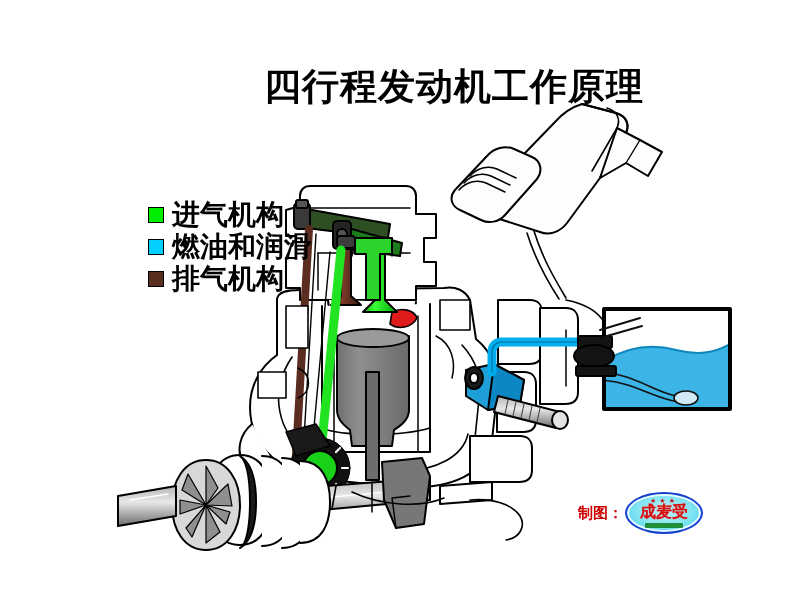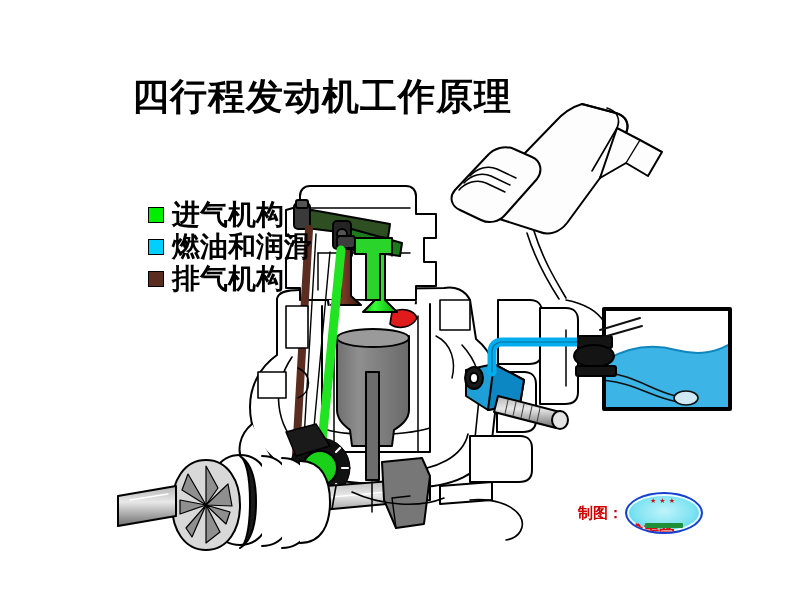--- a/index.html
+++ b/index.html
@@ -2,21 +2,21 @@
 <html><head>
 <meta charset="utf-8">
 <style>
   html,body{margin:0;padding:0;background:#fff;}
   body{width:800px;height:600px;overflow:hidden;
        font-family:"Liberation Sans","DejaVu Sans",sans-serif;}
   #stage{position:relative;width:800px;height:600px;background:#ffffff;}
 
   
   .title{
-    position:absolute;left:0;top:72px;width:644px;text-align:center;
+    position:absolute;left:0;top:62px;width:644px;text-align:right;
     font-family:"Liberation Serif","DejaVu Serif",serif;
     font-size:37px;font-weight:700;color:#000;letter-spacing:1px;
     white-space:nowrap;
   }
 
   
   .legend{position:absolute;left:148px;top:200px;}
   .legend-row{display:flex;align-items:center;height:30px;margin-bottom:2px;}
   .swatch{width:14px;height:14px;border:1px solid #000;margin-right:8px;flex:0 0 auto;}
   .legend-label{
@@ -36,25 +36,24 @@
     background:radial-gradient(ellipse at 50% 45%, #bff4fb 0%, #7fe3f2 55%, #35c9e6 100%);
     border:2px solid #1a3fd0;
     box-shadow:inset 0 0 0 2px #eaffff;
     overflow:hidden;
   }
   .seal-stars{
     position:absolute;top:3px;left:0;width:100%;text-align:center;
     font-size:7px;color:#c81010;letter-spacing:3px;line-height:7px;
   }
   .seal-text{
-    position:absolute;top:9px;left:0;width:100%;
+    position:absolute;top:9px;left:0;width:100%;text-align:center;
     font-family:"Liberation Serif","DejaVu Serif",serif;
     font-size:16px;font-weight:700;color:#d40e0e;line-height:17px;
     text-shadow:0 0 1px #ff6a6a;
-    margin-top:20px;
   }
   .seal-bar{
     position:absolute;bottom:4px;left:24%;width:52%;height:5px;
     background:#1f8f3a;border-radius:1px;
   }
 
   svg.art{position:absolute;left:0;top:0;width:800px;height:600px;}
 </style>
 </head>
 <body>

